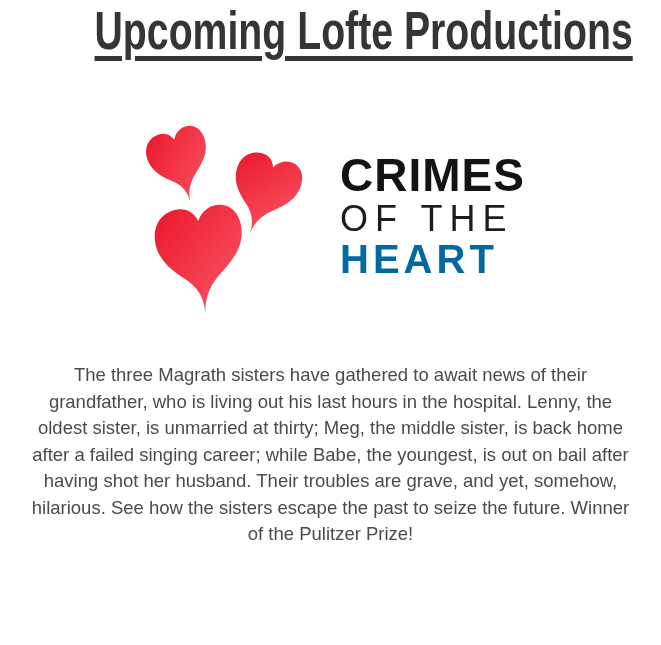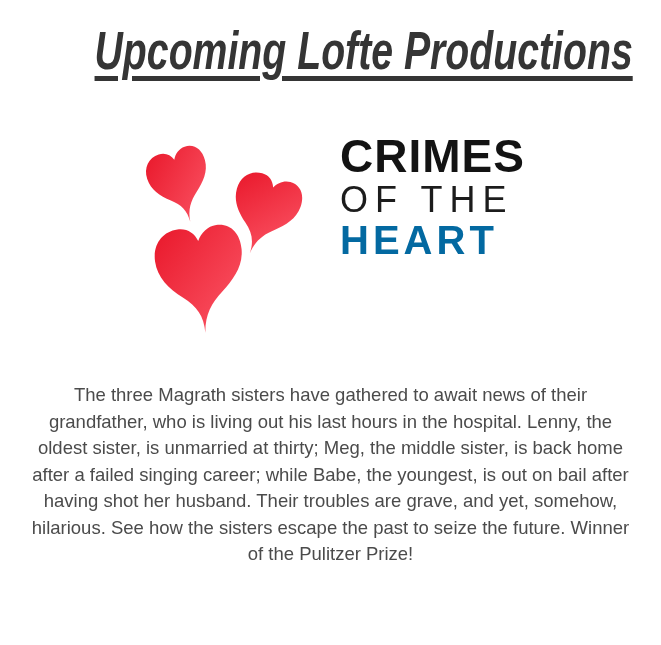--- a/index.html
+++ b/index.html
@@ -7,23 +7,21 @@
   body {
     width: 661px;
     height: 645px;
     overflow: hidden;
     font-family: "Liberation Sans", sans-serif;
     position: relative;
   }
 
   
   .title-wrap {
-    margin-top: 20px;
     text-align: center;
-    font-style: italic;
   }
   .page-title {
     display: inline-block;
     font-size: 53px;
     font-weight: 700;
     color: #353535;
     letter-spacing: 0px;
     transform: scaleX(0.74);
     transform-origin: center top;
     white-space: nowrap;
@@ -31,20 +29,21 @@
     text-decoration-thickness: 5px;
     text-underline-offset: 7px;
     font-stretch: condensed;
   }
 
   
   .logo-row {
     margin-top: 52px;
     display: flex;
     justify-content: center;
+    align-items: center;
   }
   .hearts-box {
     width: 190px;
     height: 205px;
     flex: 0 0 auto;
   }
   .logo-text {
     margin-left: 14px;
     text-align: left;
     color: #161616;

